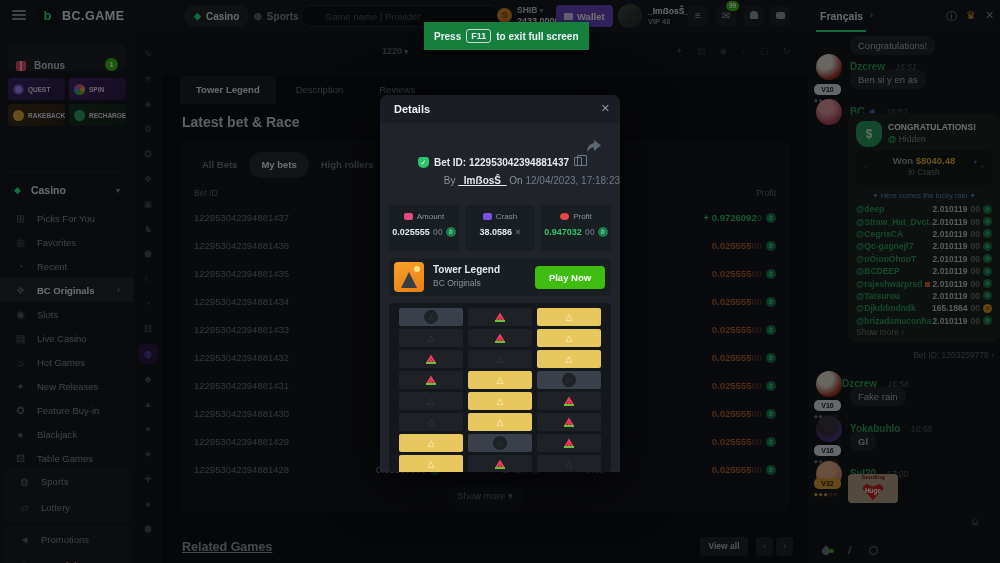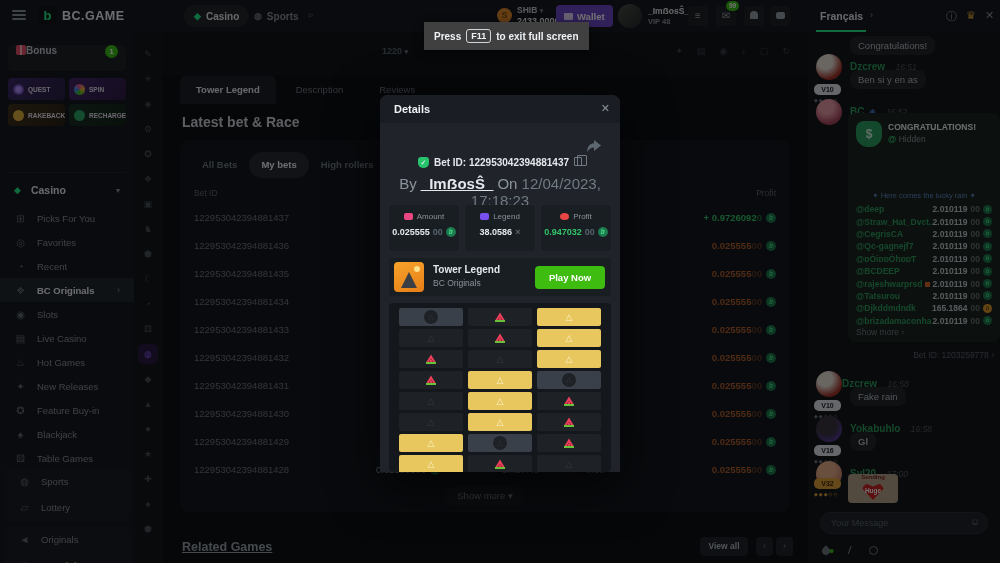--- a/index.html
+++ b/index.html
@@ -37,21 +37,21 @@
   .tb-ic { position:absolute; top:6px; width:20px; height:20px; border-radius:4px; background:#1e2227;
     color:#98a2ab; font-size:10px; text-align:center; line-height:20px; }
   .badge99 { position:absolute; left:10px; top:-5px; min-width:13px; height:10px; background:#3bc117; color:#fff;
     border-radius:5px; font-size:6.5px; font-weight:bold; line-height:10px; padding:0 2px; }
   .bell { display:inline-block; width:8px; height:8px; background:#98a2ab; border-radius:4px 4px 1px 1px; margin-top:5px; }
   .bub { display:inline-block; width:9px; height:7px; background:#98a2ab; border-radius:2px; margin-top:6px; }
 
   
   #sidebar { position:absolute; left:0; top:32px; width:134px; height:531px; background:#171a1f; overflow:hidden; }
   .bonus-row { position:absolute; left:8px; top:13px; width:118px; height:26px; background:#1e2227; border-radius:5px;
-    display:flex; align-items:flex-start; padding:0 8px; }
+    display:flex; align-items:flex-end; gap:8px; padding:0 8px; }
   .gift { width:10px; height:10px; background:#e8506e; border-radius:2px; position:relative; }
   .gift:after { content:""; position:absolute; left:4px; top:0; width:2px; height:10px; background:#ffb3c2; }
   .bonus-lb { font-size:10px; font-weight:bold; color:#c3cad0; flex:1; }
   .bonus-bdg { width:13px; height:13px; background:#3bc117; border-radius:50%; color:#fff; font-size:8px;
     font-weight:bold; text-align:center; line-height:13px; }
   .pcards { position:absolute; left:8px; top:46px; width:118px; display:grid; grid-template-columns:57px 57px; gap:4px; }
   .pcard { height:22px; border-radius:4px; display:flex; align-items:center; gap:4px; padding:0 5px;
     font-size:6.5px; font-weight:bold; color:#e8e4f2; }
   .pc0 { background:linear-gradient(135deg,#3d2a6b,#2a2044); } .pc1 { background:linear-gradient(135deg,#45286b,#2d1c48); }
   .pc2 { background:linear-gradient(135deg,#40331e,#2a2115); } .pc3 { background:linear-gradient(135deg,#1c3327,#142419); }
@@ -167,37 +167,37 @@
   #chat-input::placeholder { color:#5a646e; }
   .smiley { position:absolute; left:162px; top:516px; font-size:10px; color:#707a84; }
   .ci-row { position:absolute; left:14px; top:545px; display:flex; gap:18px; align-items:center; }
   .drop { width:8px; height:8px; background:#707a84; border-radius:0 50% 50% 50%; transform:rotate(45deg); position:relative; }
   .drop:after { content:""; position:absolute; right:-2px; top:-2px; width:4px; height:4px; background:#3bc117; border-radius:50%; }
   .slash { font-size:10px; color:#707a84; font-style:italic; font-weight:bold; }
   .ccoin { width:9px; height:9px; border:1.5px solid #707a84; border-radius:50%; }
 
   
   #overlay { position:absolute; left:0; top:0; width:1000px; height:563px; background:rgba(0,0,0,.55); z-index:20; }
-  #toast { position:absolute; left:424px; top:22px; height:28px; padding:0 10px; background:#404040; z-index:40;
+  #toast { position:absolute; left:424px; top:22px; height:28px; padding:0 10px; background:#15803d; z-index:40;
     display:flex; align-items:center; gap:5px; color:#eef2f5; font-size:10px; font-weight:bold;
     box-shadow:0 2px 8px rgba(0,0,0,.5); }
   .keycap { border:1px solid #cfd6dc; border-radius:3px; padding:1px 4px; font-size:9px; }
   #modal { position:absolute; left:380px; top:95px; width:240px; height:377px; background:#20242a; z-index:30;
     border-radius:8px 8px 0 0; box-shadow:0 12px 50px rgba(0,0,0,.7); }
   #modal-head { position:absolute; left:0; top:0; width:240px; height:28px; background:#1a1e24; border-radius:8px 8px 0 0; }
   .m-title { position:absolute; left:14px; top:8px; font-size:11px; font-weight:bold; color:#eef2f5; }
   .m-close { position:absolute; right:10px; top:7px; font-size:11px; color:#8b949c; }
   .m-share { position:absolute; right:18px; top:44px; }
   .m-betid { position:absolute; left:0; top:62px; width:100%; display:flex; justify-content:center; align-items:flex-start; gap:5px; }
   .shield { width:11px; height:11px; background:#27c26c; border-radius:3px 3px 5px 5px; color:#fff; font-size:7px;
     text-align:center; line-height:11px; }
   .m-betid-tx { font-size:10px; font-weight:bold; color:#e3e8ec; }
   .copy-ic { width:8px; height:9px; border:1px solid #707a84; border-radius:1px; position:relative; }
   .copy-ic:after { content:""; position:absolute; left:2px; top:-3px; width:8px; height:9px; border:1px solid #707a84; border-radius:1px; }
-  .m-by { position:absolute; left:0; top:80px; width:100%; text-align:center; font-size:15px; color:#8b949c; }
+  .m-by { position:absolute; left:0; top:80px; width:100%; text-align:right; font-size:10px; color:#8b949c; }
   .m-player { color:#e3e8ec; font-weight:bold; text-decoration:underline; }
   .m-date { color:#707a84; }
   #m-stats { position:absolute; left:9px; top:110px; width:222px; display:flex; gap:6px; }
   .stat-card { width:70px; height:46px; background:#191e23; border-radius:4px; text-align:center; }
   .st-top { margin-top:7px; display:flex; justify-content:center; align-items:center; gap:4px; font-size:8px; color:#8a929a; }
   .st-ic { width:9px; height:7px; border-radius:2px; }
   .st-val { margin-top:6px; display:flex; justify-content:center; align-items:center; gap:3px;
     font-size:9px; font-weight:bold; color:#e3e8ec; }
   .st-val .dimd { color:#5a646e; }
   .st-green { color:#31c46a; }
@@ -235,20 +235,21 @@
     <div class="logo-tx">BC.GAME</div>
     <div class="nav-pill nav-casino">
       <span class="dia">◆</span>
       <span>Casino</span>
     </div>
     <div class="nav-pill nav-sports">
       <span class="ball">◍</span>
       <span>Sports</span>
     </div>
     <span class="search-ic">⌕</span>
+    <input class="search" placeholder="Game name | Provider" style="">
     <div class="coin-shib">S</div>
     <div class="bal-cur"><span>SHIB</span> <span class="chev">▾</span></div>
     <div class="bal-amt">2433.00000</div>
     <div class="wallet-btn">
       <span class="wal-ic"></span>
       <span>Wallet</span>
     </div>
     <div class="avatar-top"></div>
     <div class="uname">_ImẞosŜ_</div>
     <div class="uvip">VIP 48</div>
@@ -343,21 +344,21 @@
           <span class="lb">Sports</span>
         </div>
         <div class="s-item" style="height: 26px;">
           <span class="ic">▱</span>
           <span class="lb">Lottery</span>
         </div>
       </div>
     <div class="s-group" id="side-group3">
         <div class="s-item" style="height: 26px;">
           <span class="ic">◄</span>
-          <span class="lb">Originals</span>
+          <span class="lb">Promotions</span>
         </div>
         <div class="s-item" style="height: 26px;">
           <span class="ic">♕</span>
           <span class="lb vip-label">VIP Club</span>
         </div>
       </div>
   </div>
 
   <div id="rail">
       <div class="rail-ic" style="top: 12px;">✎</div>
@@ -525,20 +526,28 @@
       <span class="msg-time">16:52</span>
     </span>
 
     <div id="congrats">
       <div class="cg-bag">$</div>
       <div class="cg-title">CONGRATULATIONS!</div>
       <div class="cg-winner">
         <span class="cg-at">@</span>
         <span>Hidden</span>
       </div>
+      <div class="won-box">
+        <span class="won-dec" style="left:5px;">◄</span>
+        <span class="won-dec" style="right:5px;">►</span>
+        <span class="spark">✦</span>
+        <div class="won-l1"><span>Won</span>
+          <span class="won-amt">$8040.48</span></div>
+        <div class="won-l2">in Crash</div>
+      </div>
       <div class="lucky">✦ Here comes the lucky rain ✦</div>
       <div id="rain-list">
           <div class="rain-row">
             <span class="rain-name">@deep</span>
             <span class="rain-amt">
               <span class="rv">2.010119</span>
               <span class="pdim rd">00</span>
               <i class="coin g"></i>
             </span>
           </div>
@@ -643,21 +652,20 @@
       <span class="msg-time">17:00</span>
     </span>
     <span class="vbadge v-gold" style="top:478px;">V32</span>
     <span class="stars" style="top:491px;color:#d9a23a;">◆◆◆◇◇</span>
     <div class="sticker">
       <div class="stk-top">Sending</div>
       <div class="heart"></div>
       <div class="stk-bot">Huge</div>
     </div>
 
-    <input id="chat-input" placeholder="Your Message" style="">
     <span class="smiley">☺</span>
     <div class="ci-row">
       <span class="drop"></span>
       <span class="slash">/</span>
       <span class="ccoin"></span>
     </div>
   </div>
 
   <div id="overlay"></div>
 
@@ -696,21 +704,21 @@
           </div>
         <div class="st-val">
             <span>0.025555</span>
             <span class="dimd">00</span>
             <i class="coin g"></i>
           </div>
       </div>
       <div class="stat-card">
         <div class="st-top">
             <span class="st-ic" style="background:#7a4ff0;"></span>
-            <span>Legend</span>
+            <span>Crash</span>
           </div>
         <div class="st-val">
             <span>38.0586</span>
             <span class="dimd">×</span>
           </div>
       </div>
       <div class="stat-card">
         <div class="st-top">
             <span class="st-ic" style="background:#e84545;border-radius:50%;"></span>
             <span>Profit</span>

